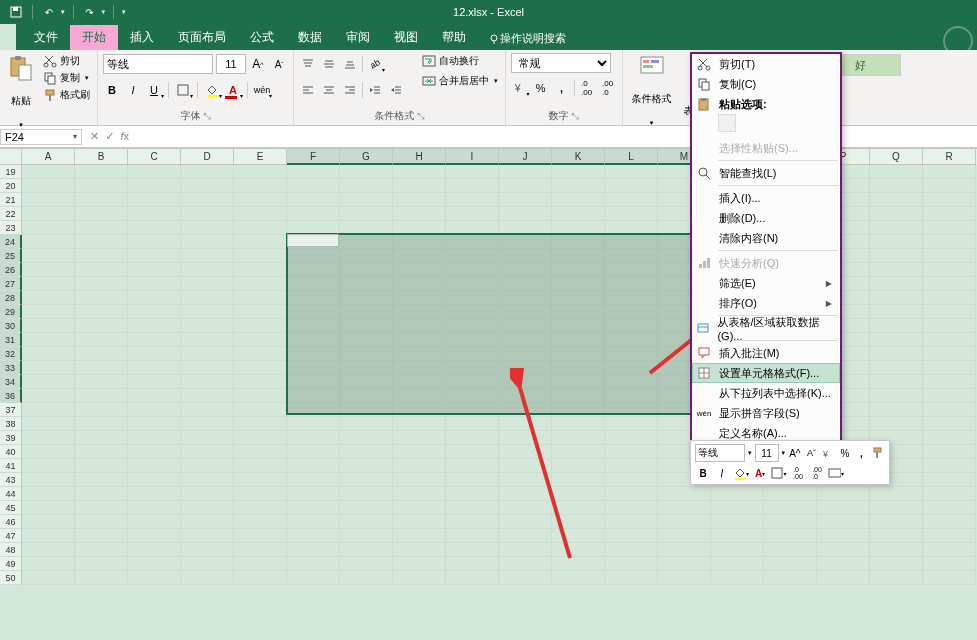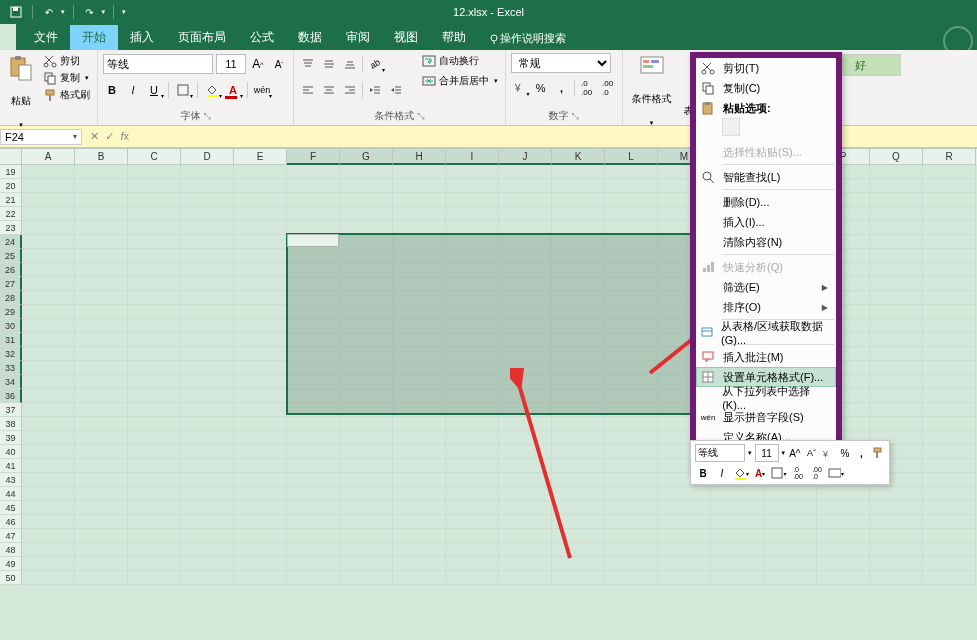--- a/index.html
+++ b/index.html
@@ -8,21 +8,21 @@
 
 .titlebar { background: #1d6f49; height: 24px; display: flex; align-items: center; color: #fff; font-size: 11px; position: relative; }
 .qat { display: flex; align-items: center; gap: 4px; padding-left: 8px; }
 .qat-btn { width: 16px; height: 16px; display: flex; align-items: center; justify-content: center; color: #fff; font-size: 10px; }
 .qat-sep { border-left: 1px solid rgba(255,255,255,0.3); height: 14px; margin: 0 4px; }
 .title-center { position: absolute; left: 50%; transform: translateX(-50%); font-size: 11px; }
 
 
 .tabs { background: #1d6f49; height: 26px; display: flex; align-items: flex-end; padding-left: 6px; margin-left: 16px; }
 .tab { padding: 4px 12px; color: #fff; font-size: 12px; cursor: pointer; }
-.tab.active { background: #7dd3fc; color: #1d6f49; }
+.tab.active { background: #f9a8d4; color: #1d6f49; }
 .tab.file { background: #1d6f49; }
 .tell-me { display: flex; align-items: center; color: #fff; font-size: 11px; padding: 4px 10px; }
 
 
 .ribbon { background: #f3f2f1; height: 76px; display: flex; border-bottom: 1px solid #c8c6c4; }
 .rgroup { display: flex; flex-direction: column; border-right: 1px solid #dadada; padding: 3px 5px 0; }
 .rgroup-body { flex: 1; display: flex; align-items: flex-start; gap: 4px; }
 .rgroup-label { text-align: center; font-size: 10px; color: #555; padding-bottom: 2px; display: flex; justify-content: center; align-items: center; gap: 3px; }
 .rbtn-big { display: flex; flex-direction: column; align-items: center; font-size: 10px; padding: 2px 4px; gap: 14px; text-align:center; line-height:1.2; }
 .small-stack { display: flex; flex-direction: column; gap: 1px; }
@@ -36,21 +36,21 @@
 .tbtn .caret { font-size:6px; position:absolute; right:-1px; bottom:0; }
 
 .style-cell { width: 80px; height: 22px; font-size: 11px; display: flex; align-items: center; justify-content: center; border: 1px solid #ccc; margin:1px; }
 .style-bad { background: #f9d1d0; color: #a83a38; }
 .style-good { background: #c5e0b8; color: #2f6b27; }
 .style-check { background: #a7a7a7; color: #fff; }
 
 .launcher { font-size:9px; color:#777; cursor:pointer; }
 
 
-.formula-bar { background: #fef9c3; height: 22px; border-bottom: 1px solid #c8c6c4; display: flex; align-items: center; }
+.formula-bar { background: #ffffff; height: 22px; border-bottom: 1px solid #c8c6c4; display: flex; align-items: center; }
 .name-box { width: 82px; border: 1px solid #ccc; font-size: 11px; padding: 1px 4px; background: #fff; display:flex; justify-content:space-between; align-items:center; }
 .nb-caret{ font-size:8px; color:#555;}
 .fb-btns { display: flex; gap: 6px; padding: 0 8px; color: #888; font-size: 11px; }
 .fb-input { flex: 1; height: 100%; }
 
 
 .sheet-area { position: relative; background: #d4e8d9; }
 .headers { display: flex; background: #e6f2ea; border-top:1px solid #b9ccbf;}
 .rowhead-corner { width: 22px; height: 16px; border-right: 1px solid #b9ccbf; border-bottom: 1px solid #b9ccbf; }
 .colhead { width: 53px; height: 16px; border-right: 1px solid #b9ccbf; border-bottom: 1px solid #b9ccbf; text-align: center; font-size: 10px; color: #333; line-height:16px;}
@@ -62,21 +62,21 @@
 .cell { width: 53px; border-right: 1px solid #cddcd3; border-bottom: 1px solid #cddcd3; }
 
 .selection-rect { position: absolute; border: 2px solid #1d6f49; background: rgba(132,162,143,0.45); pointer-events: none; }
 .active-cell { position: absolute; background:#e6f2ea; border:1px solid #a8b8b0; pointer-events:none;}
 .sel-handle { position:absolute; width:6px; height:6px; background:#1d6f49; border:1px solid #fff;}
 
 
 .arrow { position: absolute; pointer-events: none; }
 
 
-.context-menu { position: absolute; background: #fcfcfc; border: 6px solid #701a75; box-shadow: 2px 2px 6px rgba(0,0,0,0.25); font-size: 11px; width: 152px; }
+.context-menu { position: absolute; background: #fcfcfc; border: 2px solid #701a75; box-shadow: 2px 2px 6px rgba(0,0,0,0.25); font-size: 11px; width: 152px; }
 .cm-item { display: flex; align-items: center; height: 20px; padding: 0 8px 0 4px; gap: 7px; }
 .cm-item.hover { background: #c5e2d2; border:1px solid #96c9ae; height:20px; padding:0 7px 0 3px;}
 .cm-item.disabled { color: #aaa; }
 .cm-icon { width: 16px; height: 16px; display: flex; align-items: center; justify-content: center; font-size: 11px; }
 .cm-arrow { margin-left: auto; font-size: 8px; color: #555; }
 .cm-sep { height: 1px; background: #dcdcdc; margin: 2px 2px 2px 26px; }
 .paste-opts { padding: 2px 4px 4px 26px; }
 .paste-opt-icon { width: 18px; height: 18px; border:1px solid #ddd; background:#f0f0f0; display:inline-block;}
 
 
@@ -1128,25 +1128,25 @@
         <svg width="14" height="14">
           <circle cx="6" cy="6" r="4" fill="none" stroke="#555"></circle>
           <line x1="9" y1="9" x2="13" y2="13" stroke="#555"></line>
         </svg>
       </span>
     <span>智能查找(L)</span>
   </div>
   <div class="cm-sep"></div>
   <div class="cm-item">
       <span class="cm-icon"></span>
+      <span>插入(I)...</span>
+    </div>
+  <div class="cm-item">
+      <span class="cm-icon"></span>
       <span>删除(D)...</span>
-    </div>
-  <div class="cm-item">
-      <span class="cm-icon"></span>
-      <span>插入(I)...</span>
     </div>
   <div class="cm-item">
       <span class="cm-icon"></span>
       <span>清除内容(N)</span>
     </div>
   <div class="cm-sep"></div>
   <div class="cm-item disabled">
     <span class="cm-icon">
         <svg width="14" height="14">
           <rect x="2" y="8" width="3" height="4" fill="#bbb"></rect>

